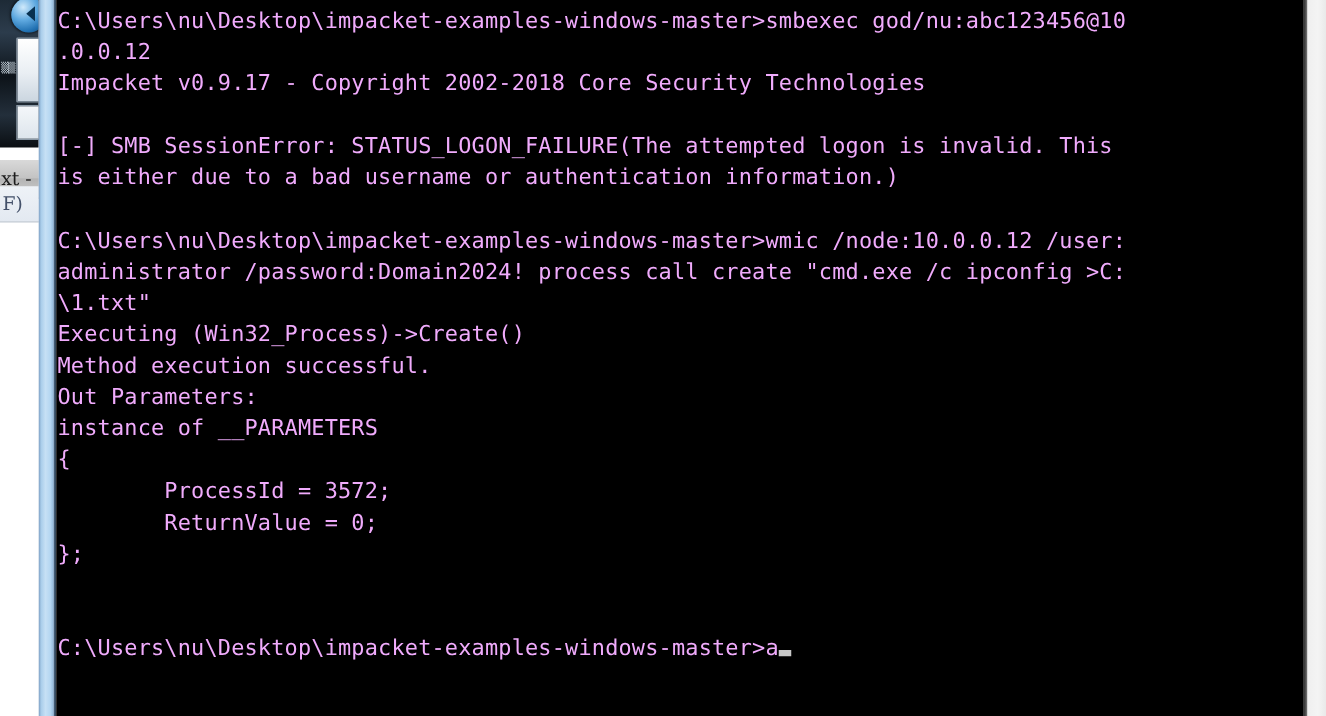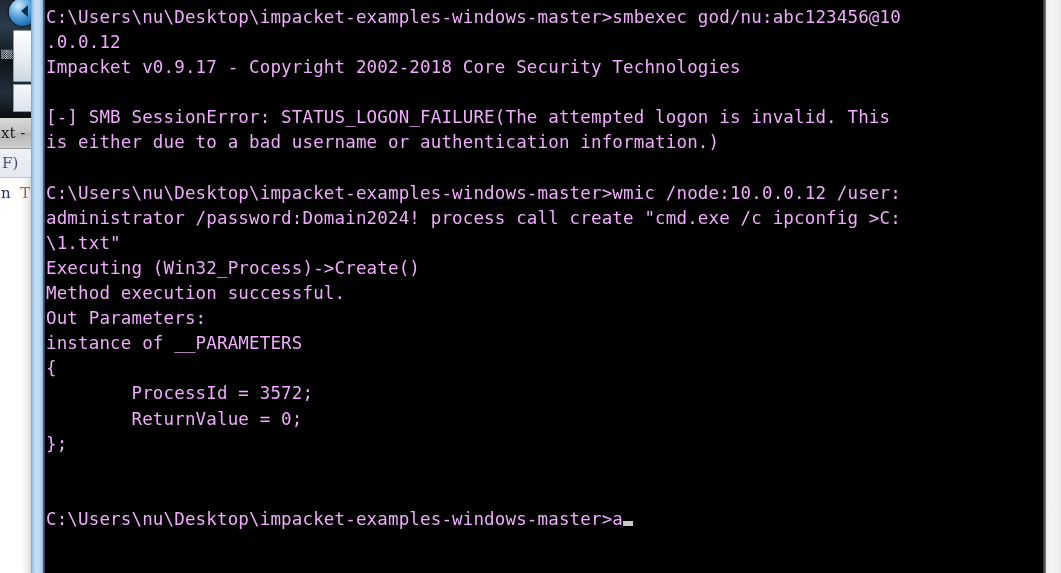--- a/index.html
+++ b/index.html
@@ -77,21 +77,21 @@
   .bg-strip {
     position: absolute;
     left: 0;
     width: 31px;
     font-family: "DejaVu Serif", serif;
     font-size: 15px;
     white-space: nowrap;
     overflow: hidden;
   }
   #bg-strip-1 {
-    top: 118px; height: 30px;
+    top: 128px; height: 30px;
     background: linear-gradient(to bottom, #d9d9d9 0%, #c3c3c3 48%, #b4b4b4 50%, #cfcfcf 100%);
     border-bottom: 1px solid #9a9a9a;
     color: #1b1b1b;
     line-height: 30px;
     padding-left: 1px;
   }
   #bg-strip-2 {
     top: 149px; height: 28px;
     background: linear-gradient(to bottom, #eef2f7 0%, #e3e9f1 100%);
     border-bottom: 1px solid #bfc7d2;
@@ -173,23 +173,20 @@
     <div id="bg-toolbar">
       <div id="bg-back-btn">
         <div id="bg-back-arrow"></div>
       </div>
       <div id="bg-panel-a"></div>
       <div id="bg-panel-b"></div>
       <div id="bg-glyph-col">▒▒</div>
     </div>
     <div class="bg-strip" id="bg-strip-1">xt -</div>
     <div class="bg-strip" id="bg-strip-2">F)</div>
-    <div class="bg-strip" id="bg-strip-3">
-      <span>n</span><span>&nbsp;&nbsp;</span><span class="accent">T</span>
-    </div>
   </div>
 
   <div id="blue-strip"></div>
   <div id="blue-strip-edge"></div>
 
   <div id="console">
     <div id="console-text"><div class="line">C:\Users\nu\Desktop\impacket-examples-windows-master&gt;smbexec god/nu:abc123456@10</div><div class="line">.0.0.12</div><div class="line">Impacket v0.9.17 - Copyright 2002-2018 Core Security Technologies</div><div class="line">&nbsp;</div><div class="line">[-] SMB SessionError: STATUS_LOGON_FAILURE(The attempted logon is invalid. This</div><div class="line">is either due to a bad username or authentication information.)</div><div class="line">&nbsp;</div><div class="line">C:\Users\nu\Desktop\impacket-examples-windows-master&gt;wmic /node:10.0.0.12 /user:</div><div class="line">administrator /password:Domain2024! process call create "cmd.exe /c ipconfig &gt;C:</div><div class="line">\1.txt"</div><div class="line">Executing (Win32_Process)-&gt;Create()</div><div class="line">Method execution successful.</div><div class="line">Out Parameters:</div><div class="line">instance of __PARAMETERS</div><div class="line">{</div><div class="line">        ProcessId = 3572;</div><div class="line">        ReturnValue = 0;</div><div class="line">};</div><div class="line">&nbsp;</div><div class="line">&nbsp;</div><div class="line">C:\Users\nu\Desktop\impacket-examples-windows-master&gt;a<span id="cursor"></span></div></div>
   </div>
 
   <div id="console-right-border"></div>

